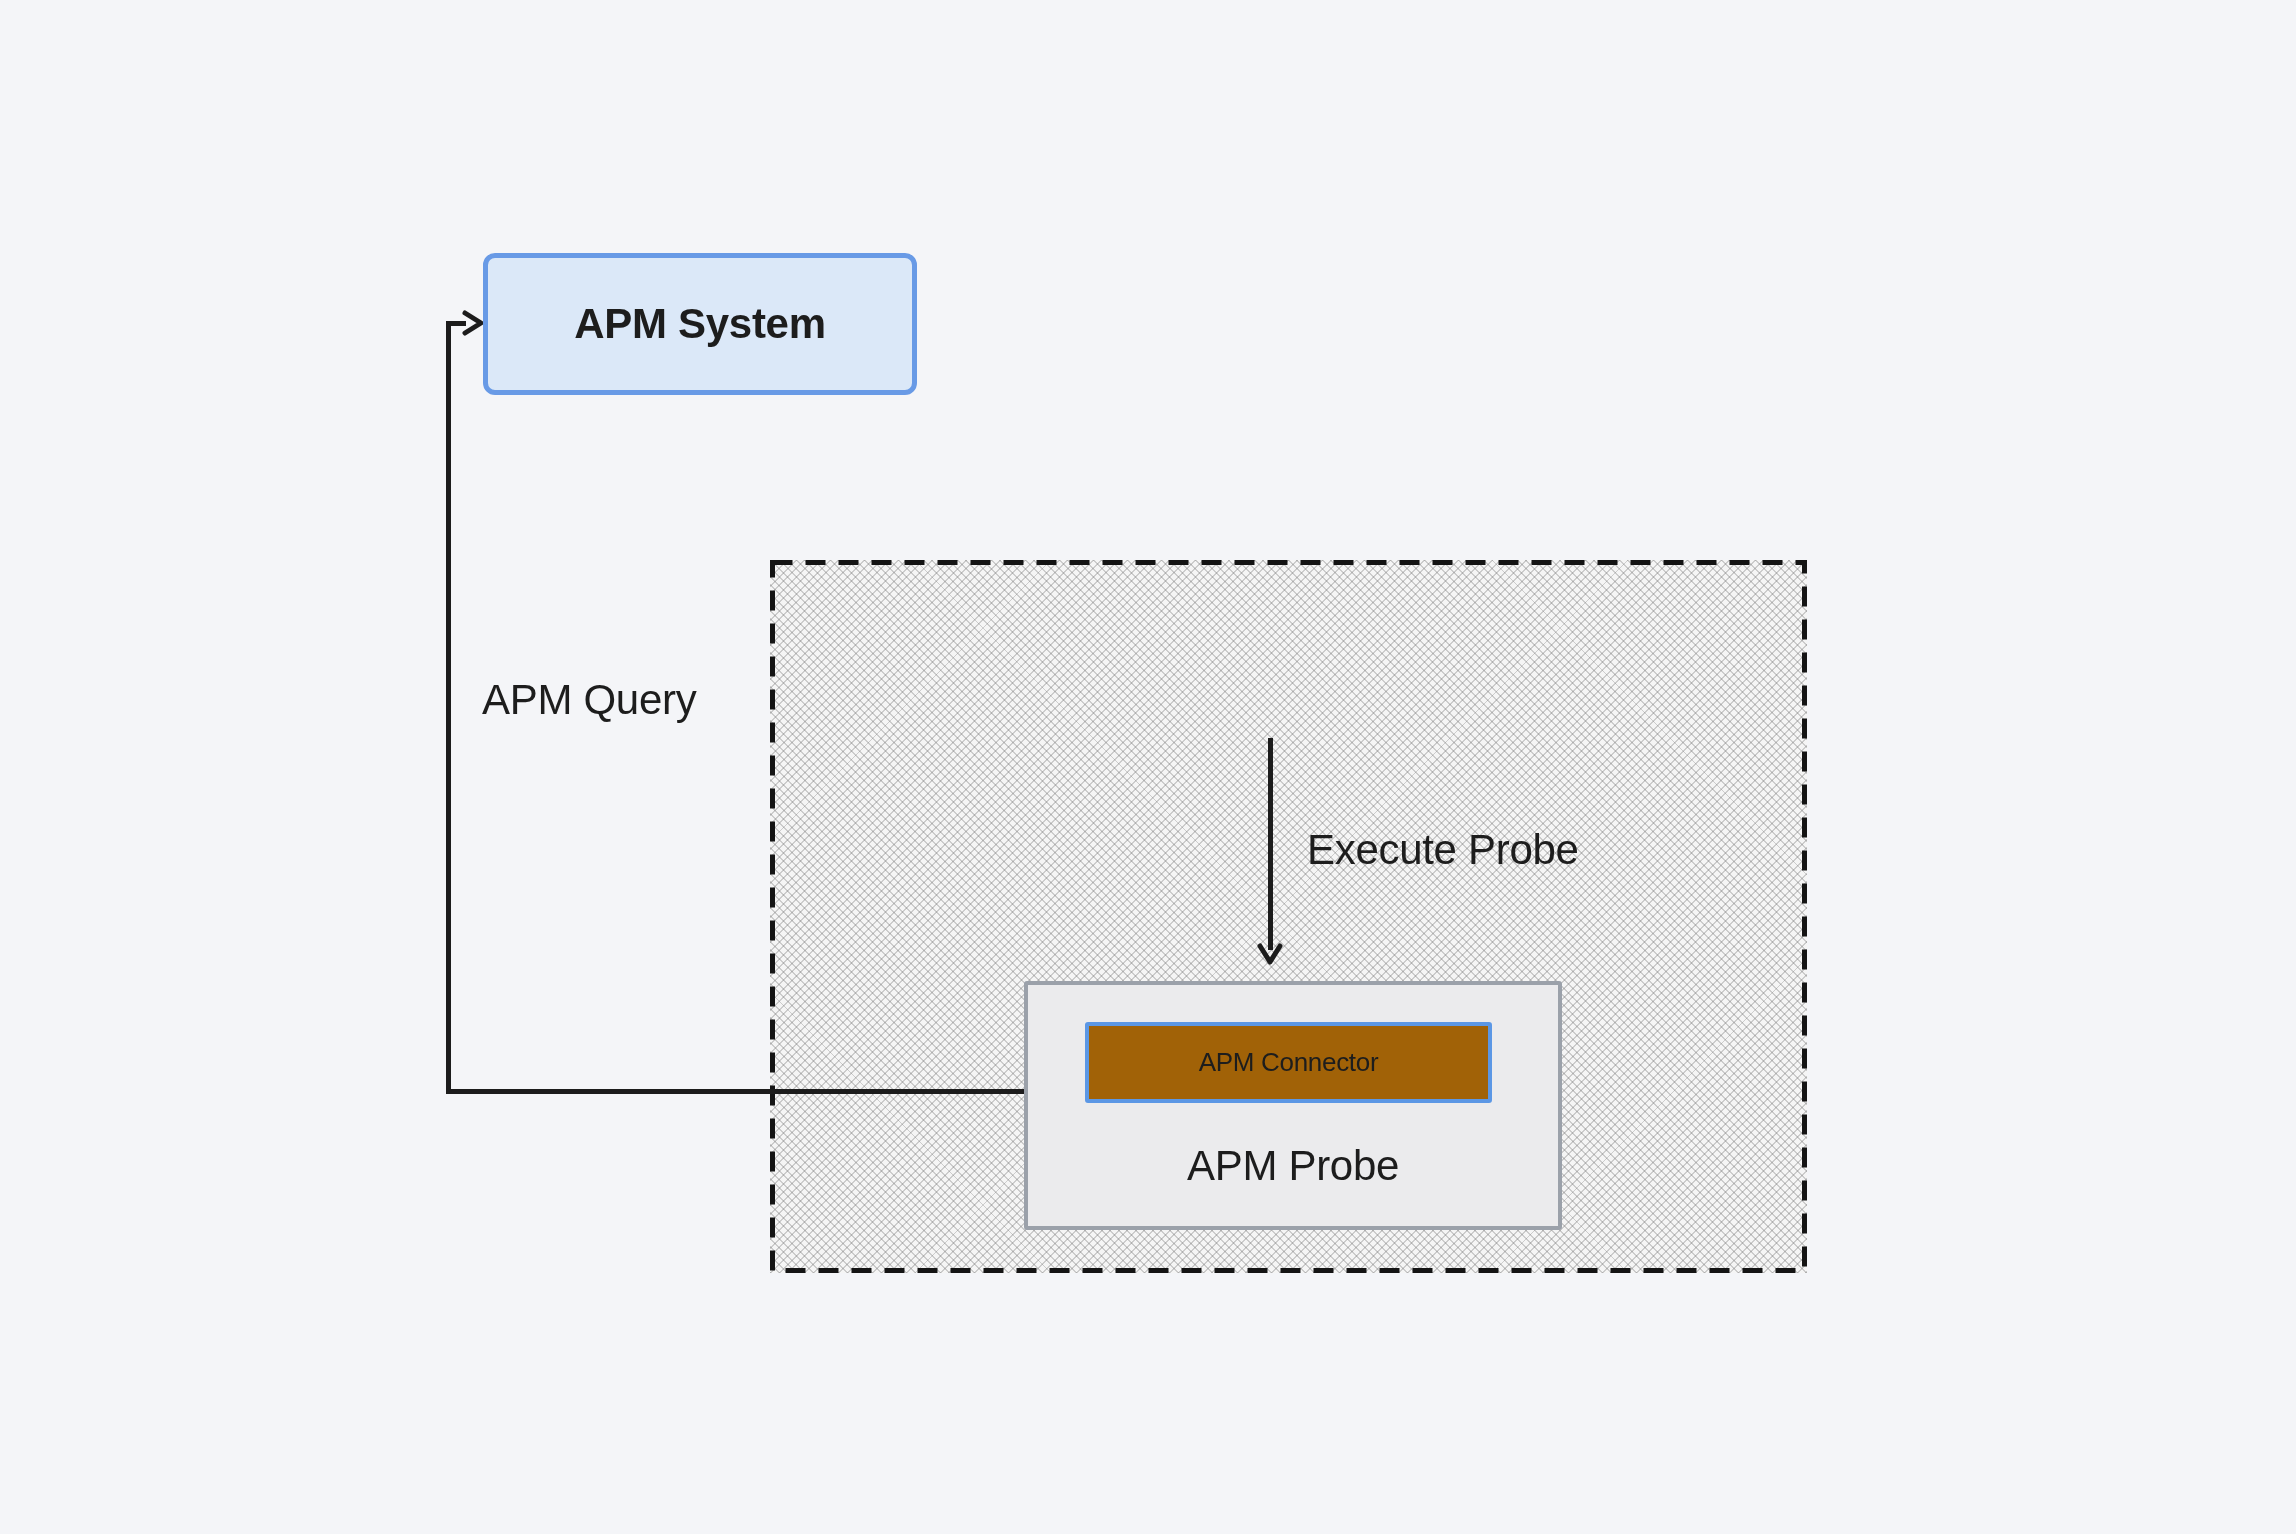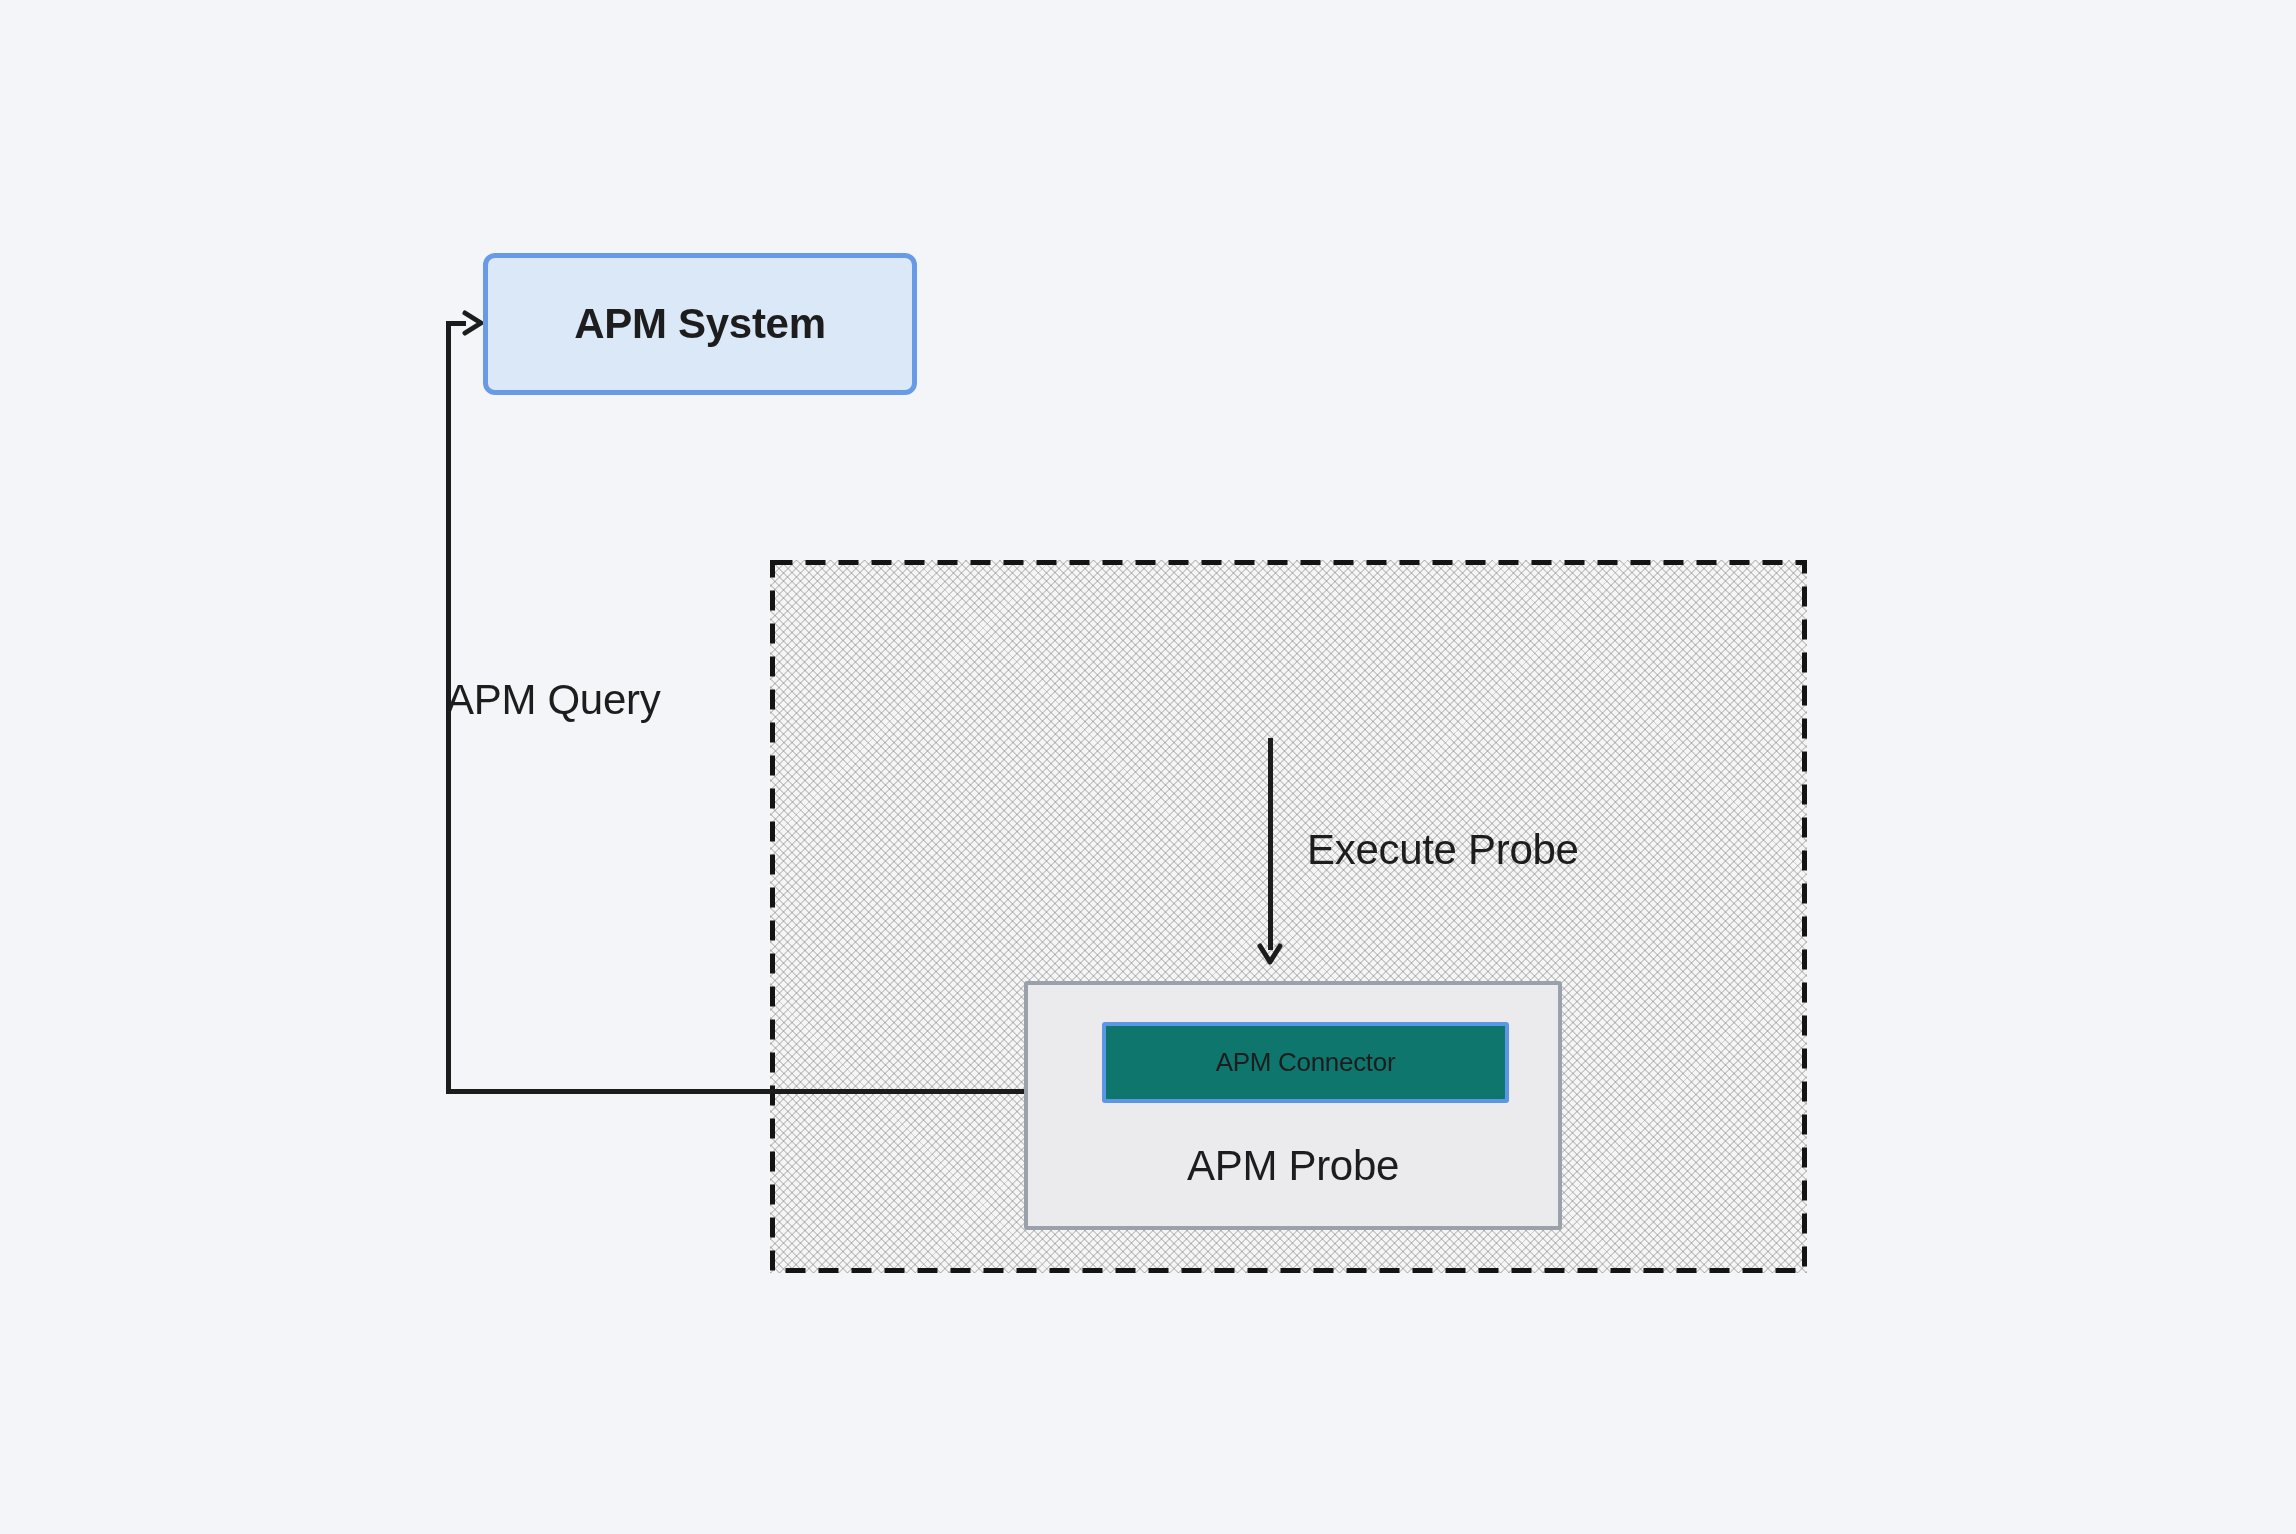--- a/index.html
+++ b/index.html
@@ -74,23 +74,23 @@
     background: #ebebed;
     border: 4px solid #9ba1aa;
     border-radius: 3px;
     align-items: flex-end;
     justify-content: center;
     font-size: 42px; font-weight: 500;
     padding-bottom: 36px;
   }
   .node-apm-connector {
     position: absolute;
-    left: 74px; top: 37px;            
+    left: 57px; top: 37px;            
     width: 407px; height: 81px;
-    background: #0f766e;
+    background: #a16207;
     border: 4px solid #5b97e5;
     border-radius: 3px;
     display: flex;
     align-items: center;
     justify-content: center;
     box-sizing: border-box;
     font-size: 26px; font-weight: 400;
   }
 
   
@@ -110,21 +110,21 @@
 
   .edge-label {
     position: absolute;
     font-size: 42px;
     font-weight: 500;
     letter-spacing: -0.3px;
     color: #1d1d1d;
     z-index: 4;
     white-space: nowrap;
   }
-  .label-apm-query     { left: 446px;  top: 676px; }
+  .label-apm-query     { left: 482px;  top: 676px; }
   .label-execute-probe { left: 1307px; top: 826px; }
 </style>
 </head>
 <body>
 
 <div class="canvas">
 
   <div class="hatch-box">
     <svg width="1037" height="713" viewBox="0 0 1037 713">
       <rect x="2.5" y="2.5" width="1032" height="708" fill="none" stroke="#141414" stroke-width="5" stroke-dasharray="20 13"></rect>

